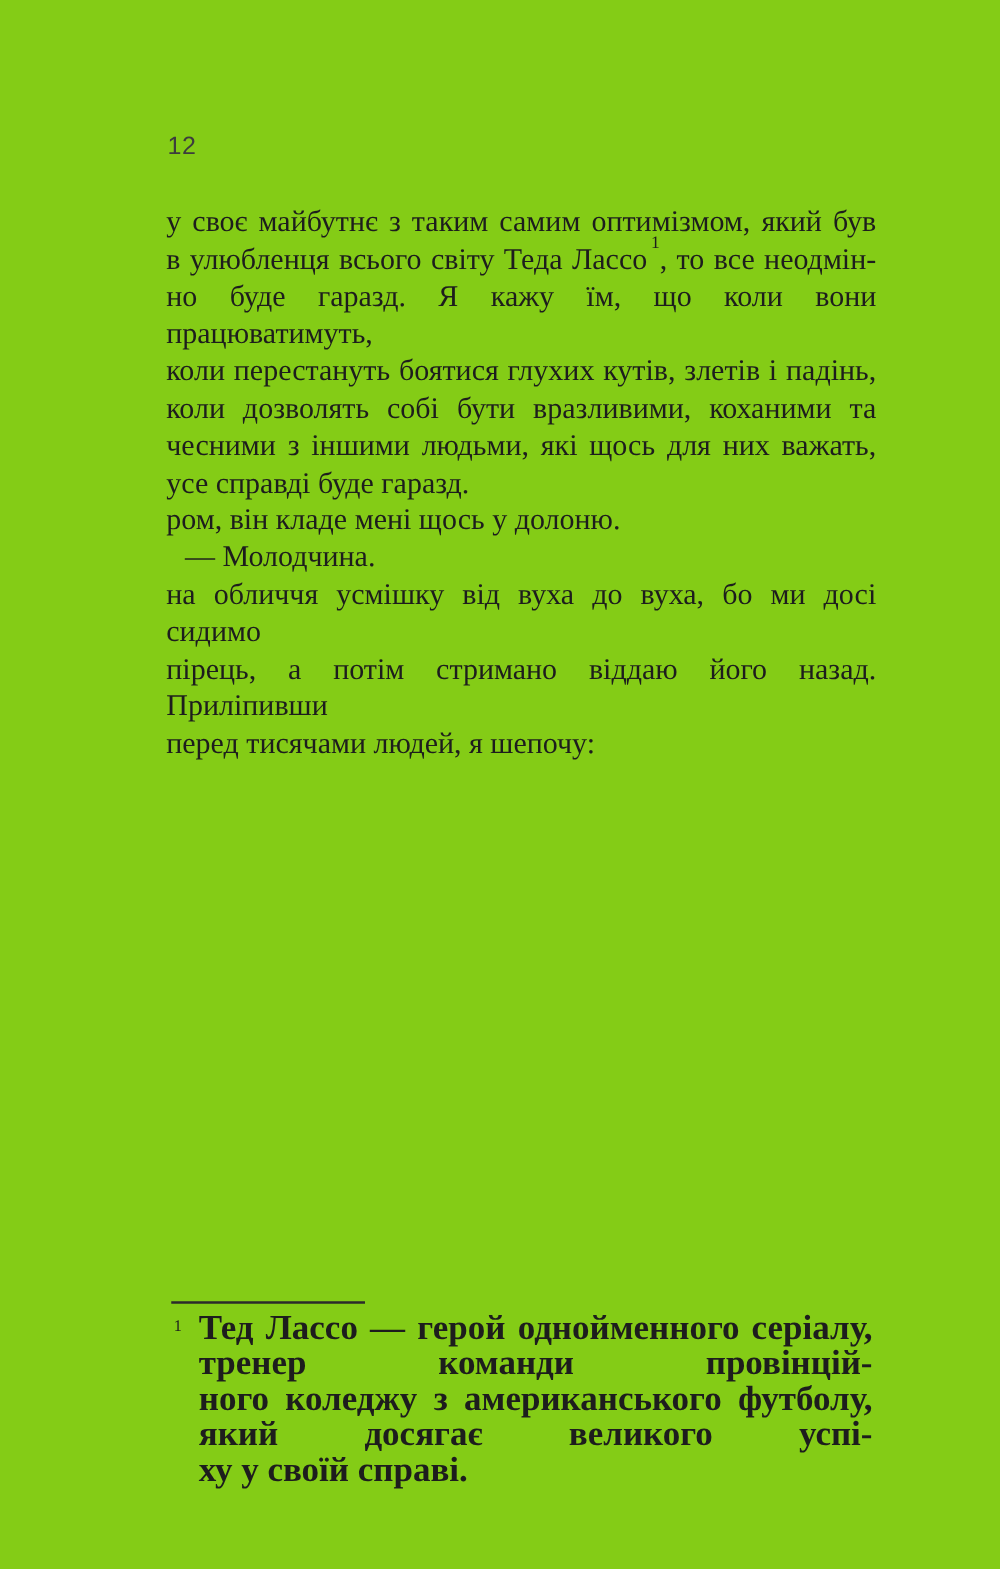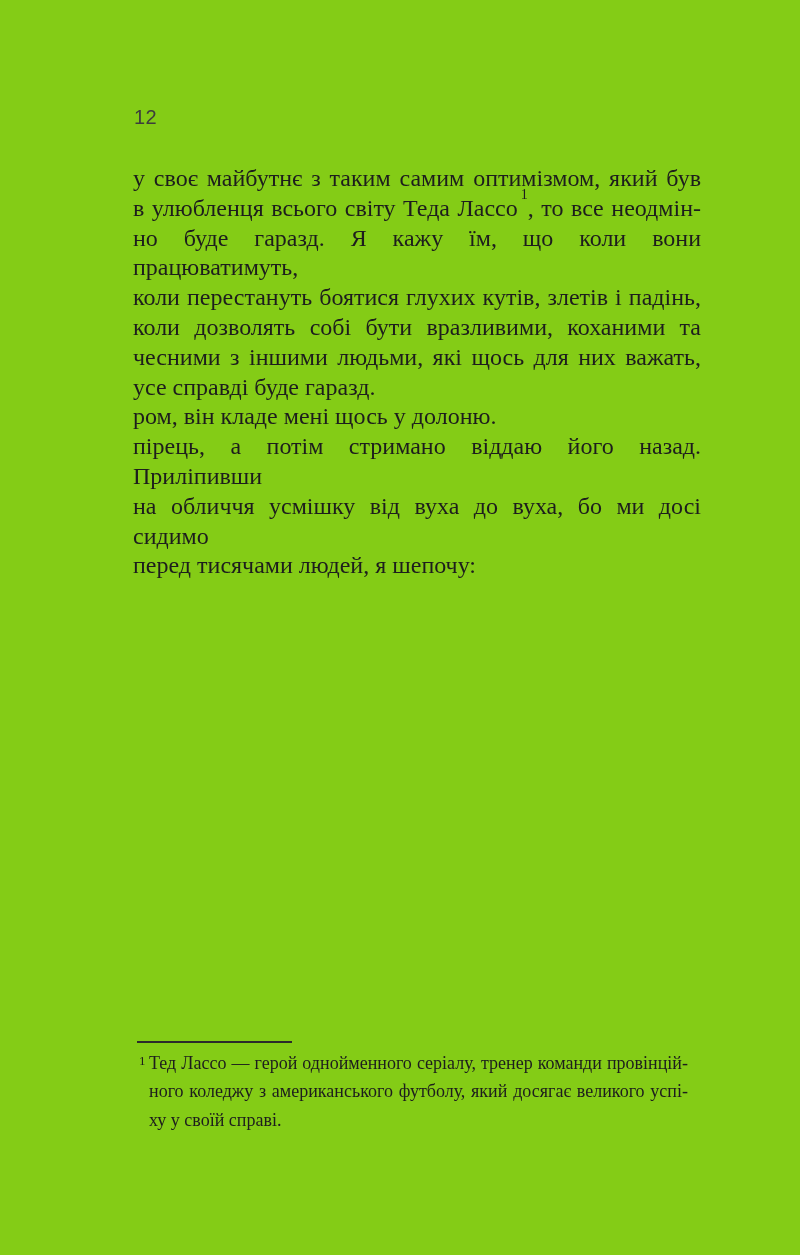--- a/index.html
+++ b/index.html
@@ -69,44 +69,46 @@
   }
   .footnote-marker {
     position: absolute;
     left: 2px;
     top: 5px;
     font-size: 13px;
     line-height: 1;
     color: #1d1d1d;
   }
   .footnote-text {
-    margin-left: 12px;
+    margin-left: 22px;
     width: 539px;
-    font-size: 18px;
+    font-size: 28px;
     line-height: 28.4px;
+    font-weight: bold;
   }
 </style>
 </head>
 <body>
 
 <div class="page">
 
   <div class="page-number">12</div>
 
   <div class="body-text">
       <div class="line">у своє майбутнє з таким самим оптимізмом, який був</div>
       <div class="line"><span>в улюбленця всього світу Теда Лассо</span><sup class="fn-ref">1</sup><span>, то все неодмін-</span></div>
       <div class="line">но буде гаразд. Я кажу їм, що коли вони працюватимуть,</div>
       <div class="line">коли перестануть боятися глухих кутів, злетів і падінь,</div>
       <div class="line">коли дозволять собі бути вразливими, коханими та</div>
       <div class="line">чесними з іншими людьми, які щось для них важать,</div>
       <div class="line last">усе справді буде гаразд.</div>
       <div class="line last">ром, він кладе мені щось у долоню.</div>
+      <div class="line indent last">— Молодчина.</div>
+      <div class="line">на обличчя усмішку від вуха до вуха, бо ми досі сидимо</div>
       <div class="line">пірець, а потім стримано віддаю його назад. Приліпивши</div>
-      <div class="line">на обличчя усмішку від вуха до вуха, бо ми досі сидимо</div>
       <div class="line last">перед тисячами людей, я шепочу:</div>
     </div>
 
   <div class="footnote-rule"></div>
 
   <div class="footnote">
     <span class="footnote-marker">1</span>
     <div class="footnote-text">
         <div class="line">Тед Лассо — герой однойменного серіалу, тренер команди провінцій-</div>
         <div class="line">ного коледжу з американського футболу, який досягає великого успі-</div>

